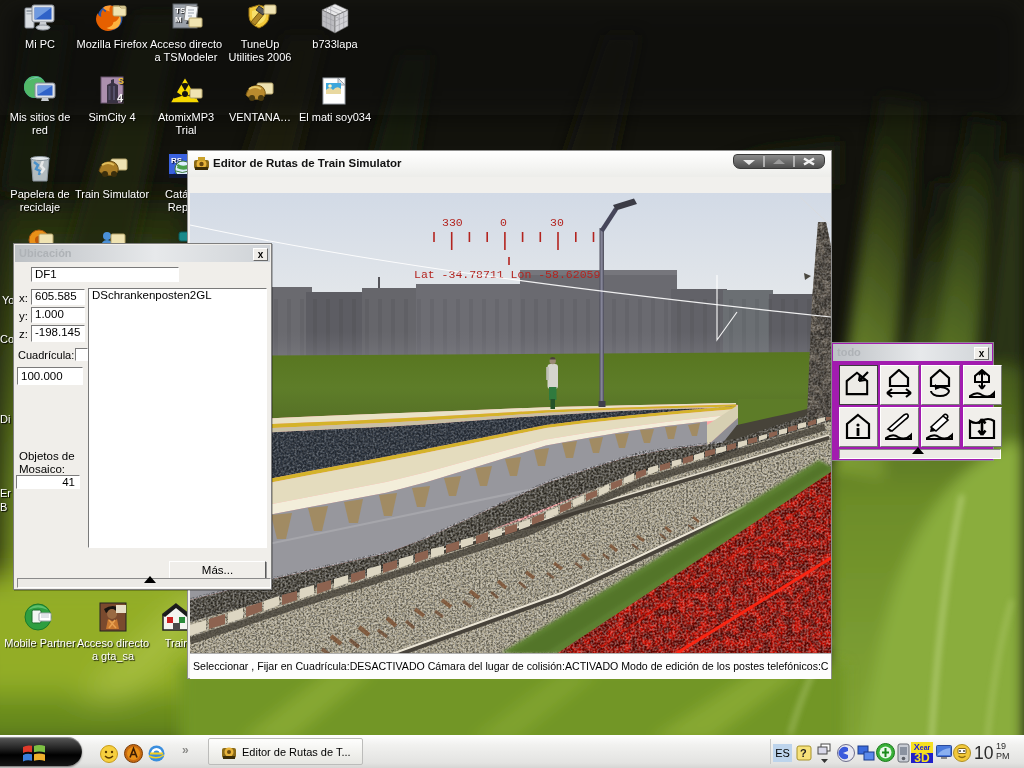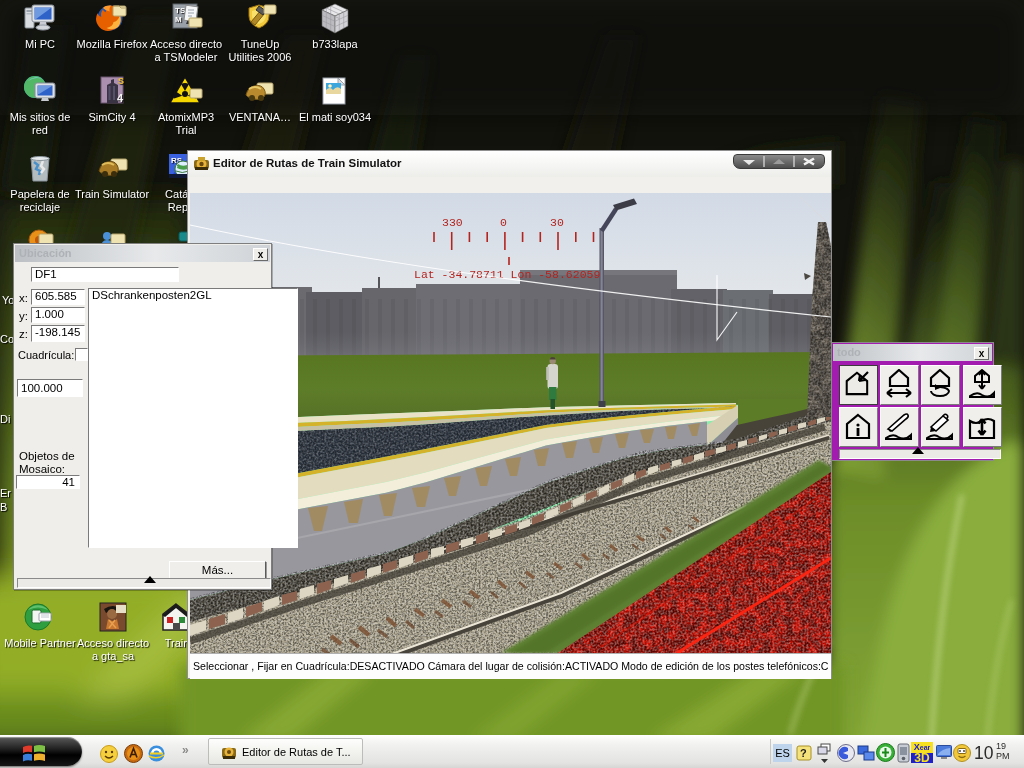--- a/index.html
+++ b/index.html
@@ -5,21 +5,21 @@
 #root{position:relative;width:1024px;height:768px;overflow:hidden;background:#16160f;font-family:"Liberation Sans",sans-serif;}
 .di{position:absolute;width:72px;text-align:center;color:#fff;font-size:11px;line-height:13px;text-shadow:1px 1px 1px rgba(0,0,0,.9);}
 .di svg{display:block;margin:0 auto;}
 .di .lb{margin-top:3px;}
 #win{position:absolute;left:187px;top:150px;width:645px;height:529px;background:#f1f0ed;border:1px solid #8f8f8f;box-sizing:border-box;}
 #titlebar{position:absolute;left:0;top:0;right:0;height:26px;background:linear-gradient(#ffffff,#ededea);}
 #titlebar .ttl{position:absolute;left:25px;top:6px;font-size:11.5px;font-weight:bold;color:#111;}
 #ctlbar{position:absolute;right:6px;top:3px;width:90px;height:13px;background:linear-gradient(#8a8a8a,#4d4d4d);border-radius:4px 4px 7px 7px;border:1px solid #3a3a3a;}
 #menubar{position:absolute;left:0;top:26px;right:0;height:16px;background:#f4f3f0;font-size:11px;color:#000;}
 #menubar span{position:absolute;top:2px;}
-#vp{position:absolute;left:2px;top:42px;width:641px;height:460px;background:#86efac;}
+#vp{position:absolute;left:2px;top:42px;width:641px;height:460px;background:#fca5a5;}
 #statusbar{position:absolute;left:2px;top:502px;width:641px;height:25px;background:#fdfdfd;border-top:1px solid #b0b0b0;font-size:10.6px;color:#000;}
 #statusbar span{position:absolute;left:3px;top:6px;white-space:nowrap;}
 #dlg{position:absolute;left:13px;top:243px;width:259px;height:347px;background:#f0eeea;border:1px solid #7e7e7e;box-sizing:border-box;box-shadow:1px 1px 0 rgba(0,0,0,.25);}
 .dtitle{position:absolute;left:1px;top:1px;right:1px;height:17px;background:linear-gradient(90deg,#bcc0c4,#e7e9eb 55%,#cfd3d7);color:#aeb2b6;font-size:11px;font-weight:bold;}
 .dtitle span{position:absolute;left:4px;top:2px;}
 .xbtn{position:absolute;width:15px;height:13px;background:#efede9;border-top:1px solid #fff;border-left:1px solid #fff;border-right:1px solid #6a6a6a;border-bottom:1px solid #6a6a6a;box-sizing:border-box;font-size:10px;font-weight:bold;color:#000;text-align:center;line-height:11px;}
 .fld{position:absolute;background:#fff;border-top:1px solid #7a7a7a;border-left:1px solid #7a7a7a;border-right:1px solid #fff;border-bottom:1px solid #fff;box-sizing:border-box;font-size:11.5px;color:#000;padding-left:3px;}
 .dlab{position:absolute;font-size:11.5px;color:#000;}
 #tbx{position:absolute;left:831px;top:342px;width:163px;height:119px;background:#a21caf;border:1px solid #8a8a8a;box-sizing:border-box;}
 .tbtn{position:absolute;width:39px;height:40px;background:#f1efeb;border-top:1px solid #fff;border-left:1px solid #fff;border-right:1px solid #7a7a7a;border-bottom:1px solid #7a7a7a;box-sizing:border-box;}
@@ -660,25 +660,25 @@
   <div class="xbtn" style="right:3px;top:4px;">x</div>
   <div class="fld" style="left:17px;top:23px;width:148px;height:15px;">DF1</div>
 <div class="dlab" style="left:5px;top:48px;">x:</div>
 <div class="fld" style="left:17px;top:45px;width:54px;height:16px;">605.585</div>
 <div class="dlab" style="left:5px;top:66px;">y:</div>
 <div class="fld" style="left:17px;top:63px;width:54px;height:16px;">1.000</div>
 <div class="dlab" style="left:5px;top:84px;">z:</div>
 <div class="fld" style="left:17px;top:81px;width:54px;height:17px;">-198.145</div>
 <div class="dlab" style="left:4px;top:105px;font-size:11px;">Cuadrícula:</div>
 <div class="fld" style="left:61px;top:104px;width:13px;height:13px;"></div>
-<div class="fld" style="left:3px;top:123px;width:66px;height:18px;line-height:17px;margin-top:12px;">100.000</div>
+<div class="fld" style="left:3px;top:123px;width:66px;height:18px;line-height:17px;">100.000</div>
 <div class="dlab" style="left:5px;top:206px;">Objetos de</div>
 <div class="dlab" style="left:5px;top:219px;">Mosaico:</div>
 <div class="fld" style="left:2px;top:231px;width:64px;height:14px;text-align:right;padding-right:4px;">41</div>
-<div class="fld" style="left:74px;top:44px;width:210px;height:260px;">DSchrankenposten2GL</div>
+<div class="fld" style="left:74px;top:44px;width:179px;height:260px;">DSchrankenposten2GL</div>
 <div style="position:absolute;left:155px;top:317px;width:97px;height:18px;background:#f0eeea;border-top:1px solid #fff;border-left:1px solid #fff;border-right:1px solid #5a5a5a;border-bottom:1px solid #5a5a5a;box-sizing:border-box;text-align:center;font-size:11.5px;line-height:16px;box-shadow:1px 1px 0 #9a9a9a;">Más...</div>
 <div style="position:absolute;left:3px;top:334px;width:252px;height:8px;border-top:1px solid #8a8a8a;border-left:1px solid #8a8a8a;border-bottom:1px solid #fff;border-right:1px solid #fff;background:#eceae6;"></div>
 <div style="position:absolute;left:130px;top:332px;width:0;height:0;border-left:6px solid transparent;border-right:6px solid transparent;border-bottom:7px solid #000;"></div>
 </div>
 <div id="tbx">
   <div class="dtitle">
         <span>todo</span>
       </div>
   <div class="xbtn" style="right:4px;top:4px;">x</div>
   <div class="tbtn sel" style="left:7px;top:22px;"><svg width="30" height="30" viewBox="0 0 30 30" style="margin:3px 0 0 3px;">

